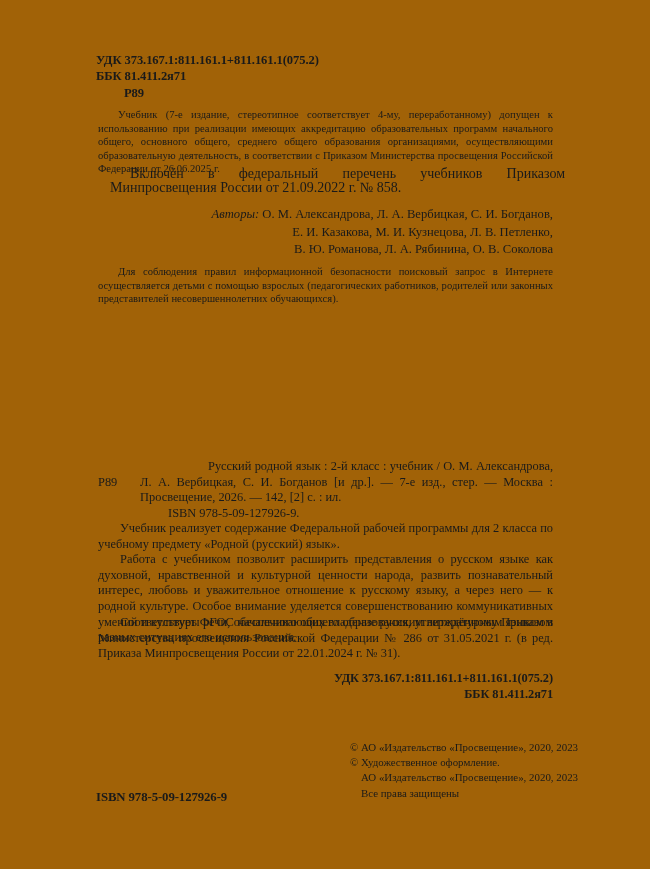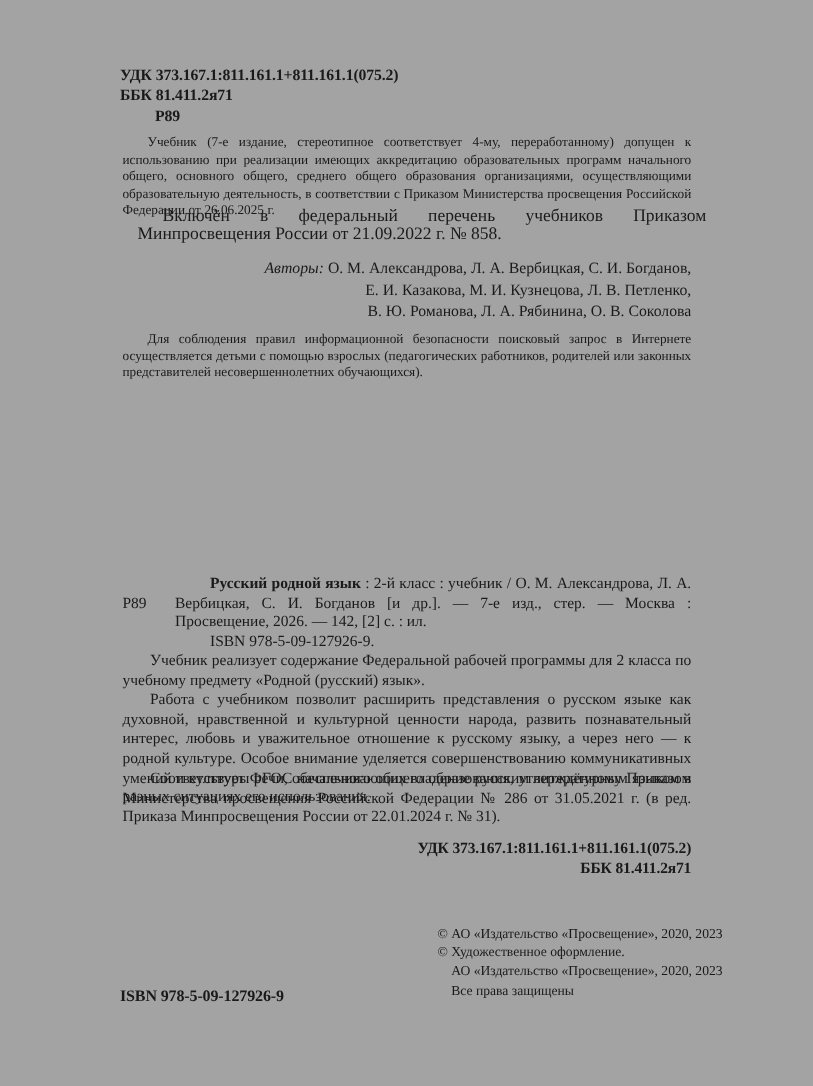--- a/index.html
+++ b/index.html
@@ -9,21 +9,21 @@
   }
   body {
     font-family: "Liberation Serif", "DejaVu Serif", serif;
     color: #1a1a1a;
     -webkit-font-smoothing: antialiased;
   }
   .page {
     position: relative;
     width: 650px;
     height: 869px;
-    background: #a3a3a3;
+    background: #a16207;
     overflow: hidden;
     box-sizing: border-box;
   }
 
   
   .blk {
     position: absolute;
     box-sizing: border-box;
   }
   .just {
@@ -109,21 +109,21 @@
     text-align-last: left;
     text-indent: 28px;
   }
   #biblio-record .shelf-mark {
     position: absolute;
     left: 0;
     top: 15.6px;
     font-size: 12.4px;
     line-height: 15.6px;
   }
-  #biblio-record .title-bold { font-weight: bold; }
+  #biblio-record .title-bold { font-weight: normal; margin-left: 40px; }
   #biblio-record .isbn-line {
     display: block;
     margin-left: 42px;
     text-indent: 28px;
   }
 
   
   #annot-1, #annot-2, #annot-3 {
     left: 98px;
     width: 455px;

